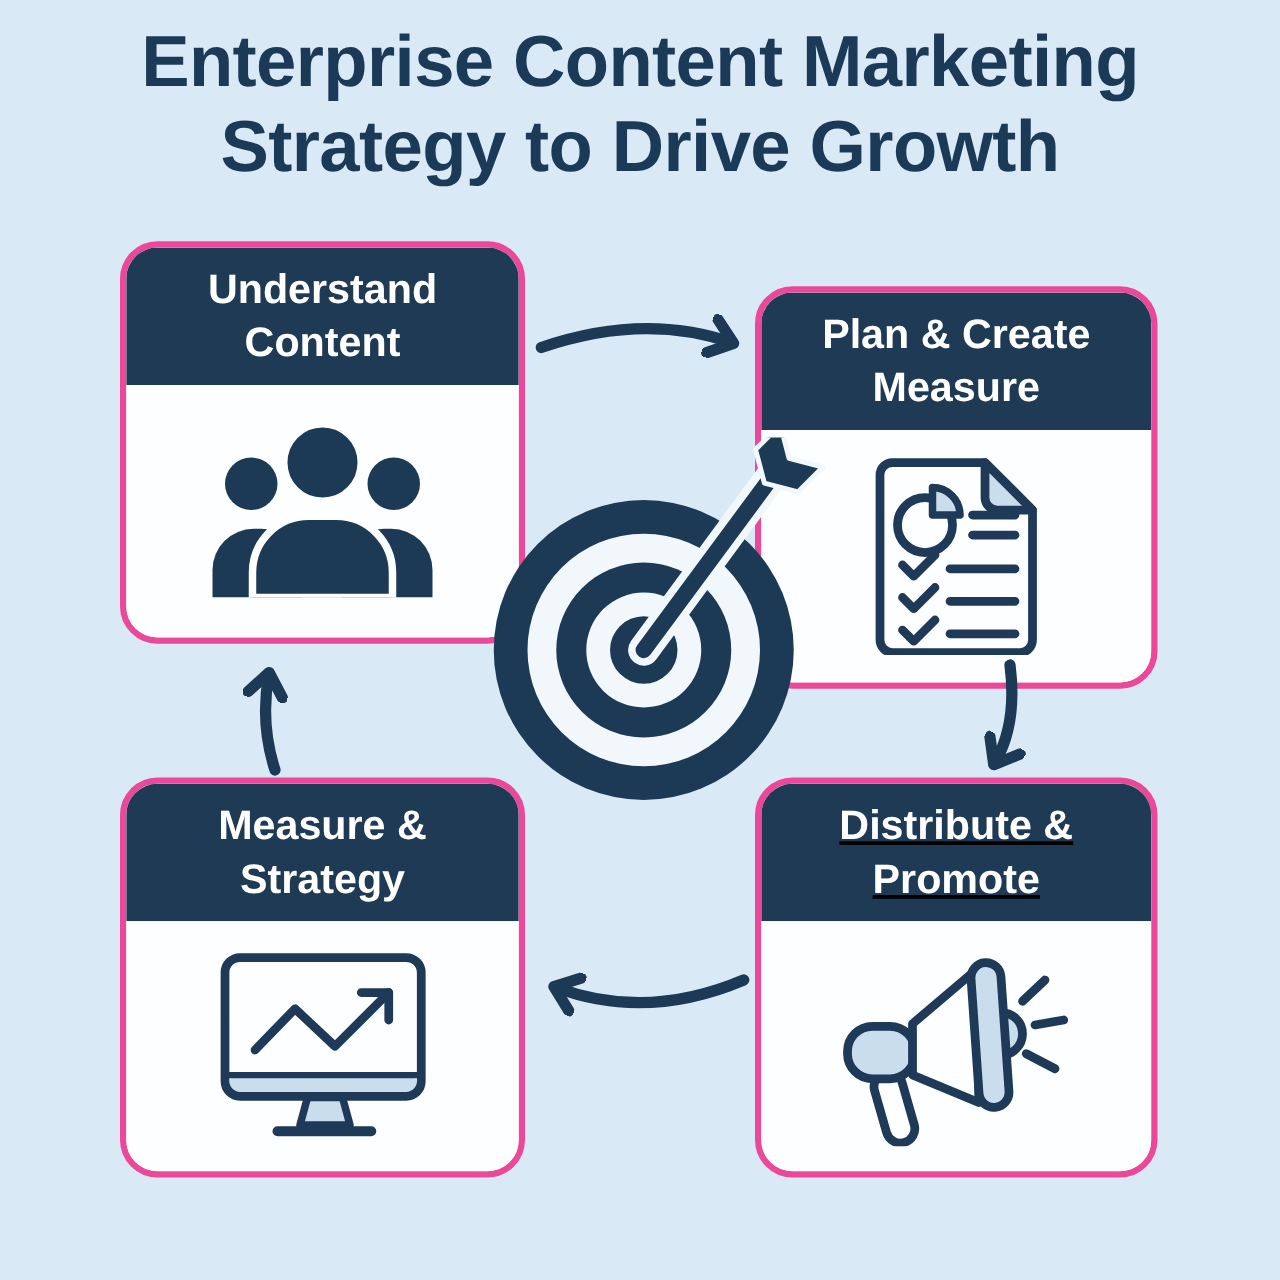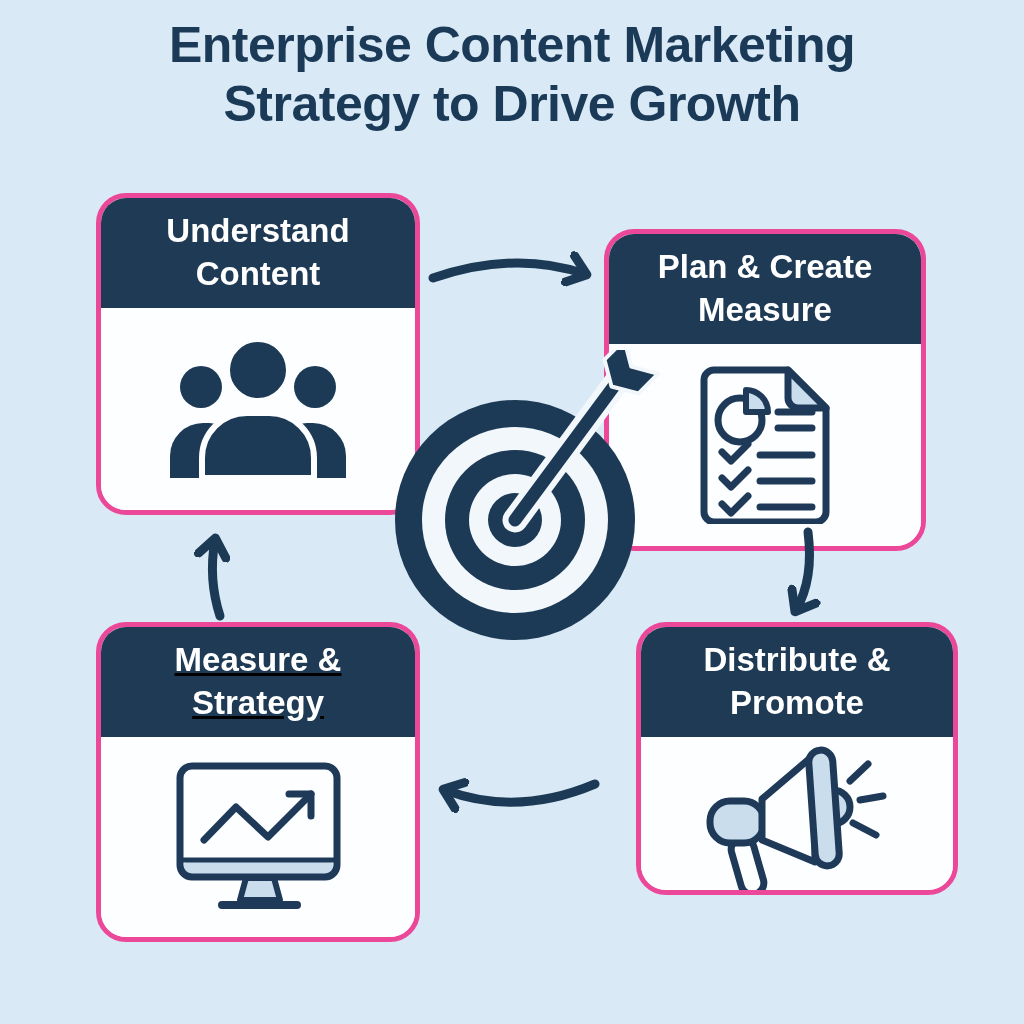--- a/index.html
+++ b/index.html
@@ -1,29 +1,29 @@
 <!DOCTYPE html>
 <html><head>
 <meta charset="utf-8">
 <style>
   * { margin:0; padding:0; box-sizing:border-box; }
   html,body { width:1024px; height:1024px; }
   body { font-family:"Liberation Sans", sans-serif; }
   .stage { position:relative; width:1024px; height:1024px; background:#d9eaf6; overflow:hidden; }
 
   .title { position:absolute; top:16px; left:0; width:100%; text-align:center;
-           color:#1b3a57; font-size:50px; font-weight:bold; line-height:1.17; letter-spacing:-0.5px; }
+           color:#1b3a57; font-size:58px; font-weight:bold; line-height:1.17; letter-spacing:-0.5px; }
   .title span { display:block; }
 
   .card { position:absolute; background:#fdfeff; border:5px solid #ec4899; border-radius:30px;
           overflow:hidden; display:flex; flex-direction:column; }
   .card-tl { left:96px;  top:193px; width:324px; height:322px; }
   .card-tr { left:604px; top:193px; width:322px; height:322px;margin-top:36px; }
-  .card-bl { left:96px;  top:622px; width:324px; height:320px;text-decoration:underline; }
-  .card-br { left:636px; top:622px; width:322px; height:273px; }
+  .card-bl { left:96px;  top:622px; width:324px; height:320px; }
+  .card-br { left:604px; top:622px; width:322px; height:320px;text-decoration:underline; }
 
   .card-header { height:110px; background:#1e3a54; color:#ffffff; display:flex; flex-direction:column;
                  align-items:center; justify-content:center; font-size:33px; font-weight:bold;
                  line-height:1.3; text-align:center; flex:none; }
   .card-body { flex:1; display:flex; align-items:center; justify-content:center; background:#fdfeff; }
 
   .decor { position:absolute; }
   .target-svg { left:388px; top:350px; }
   .arrow-top    { left:425px; top:238px; }
   .arrow-right  { left:772px; top:524px; }

